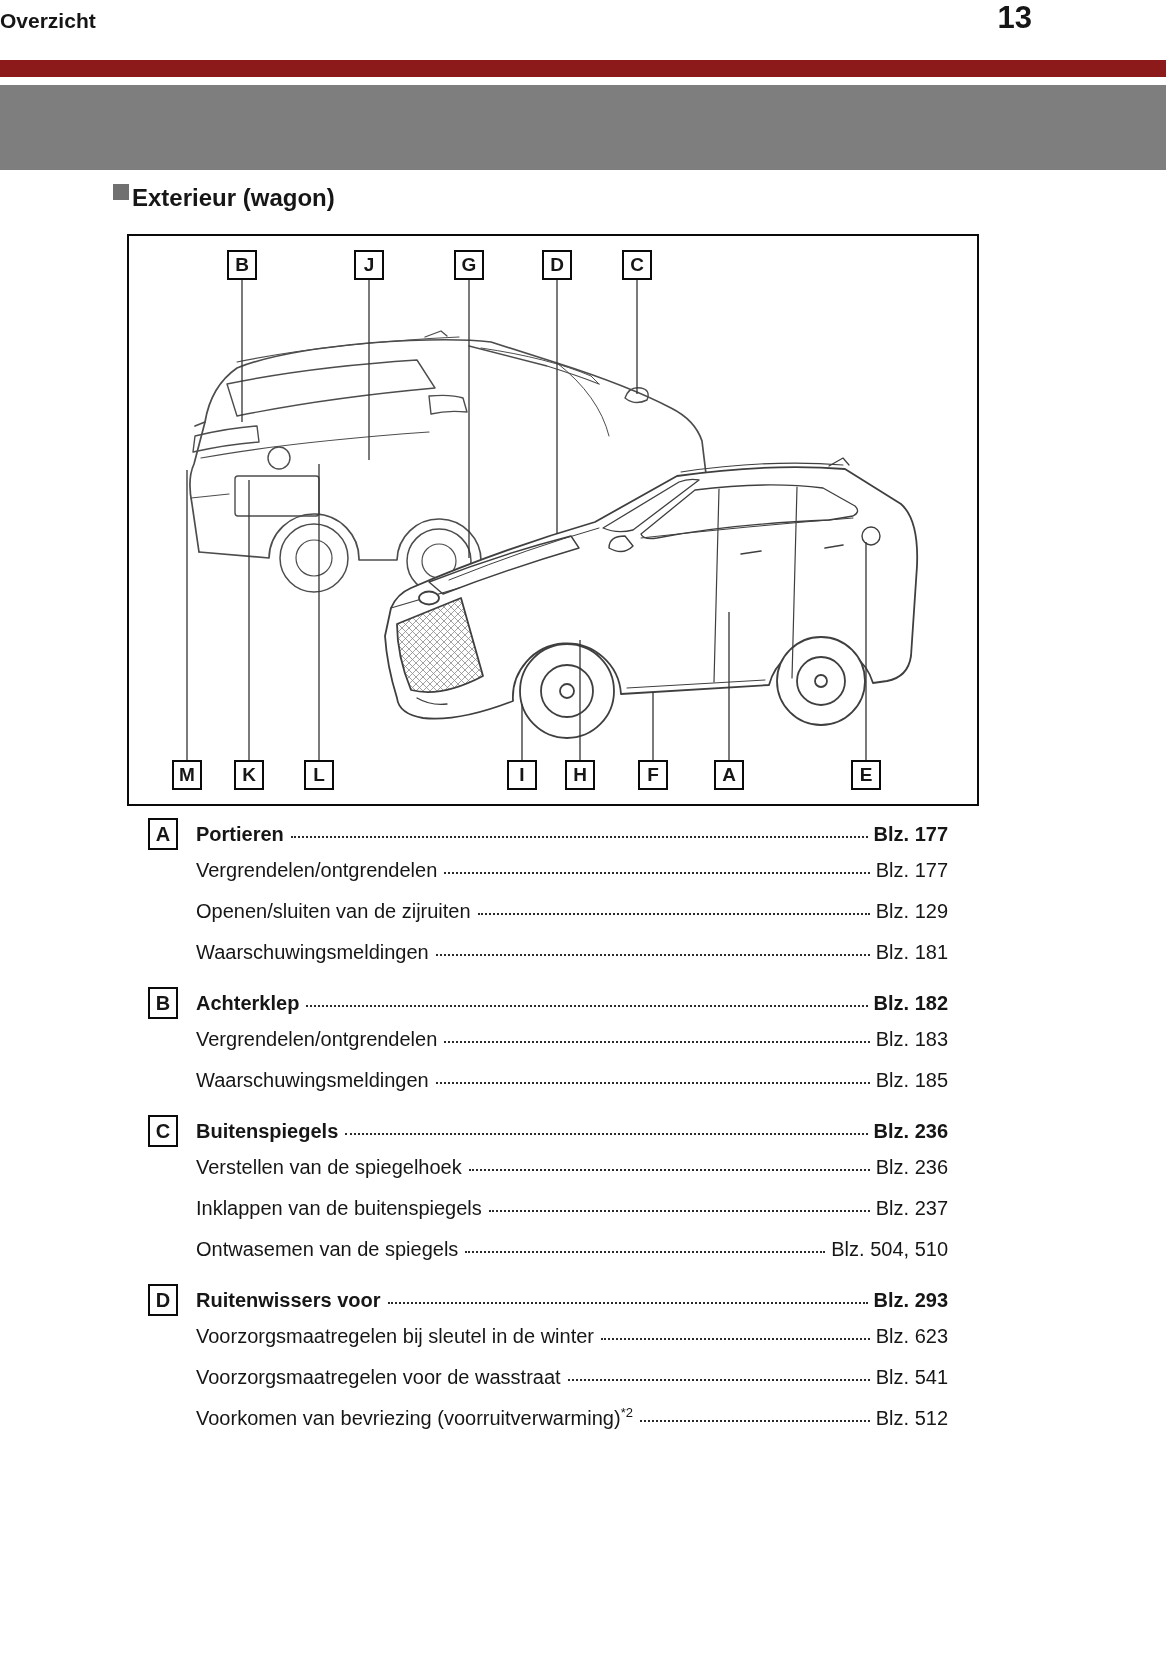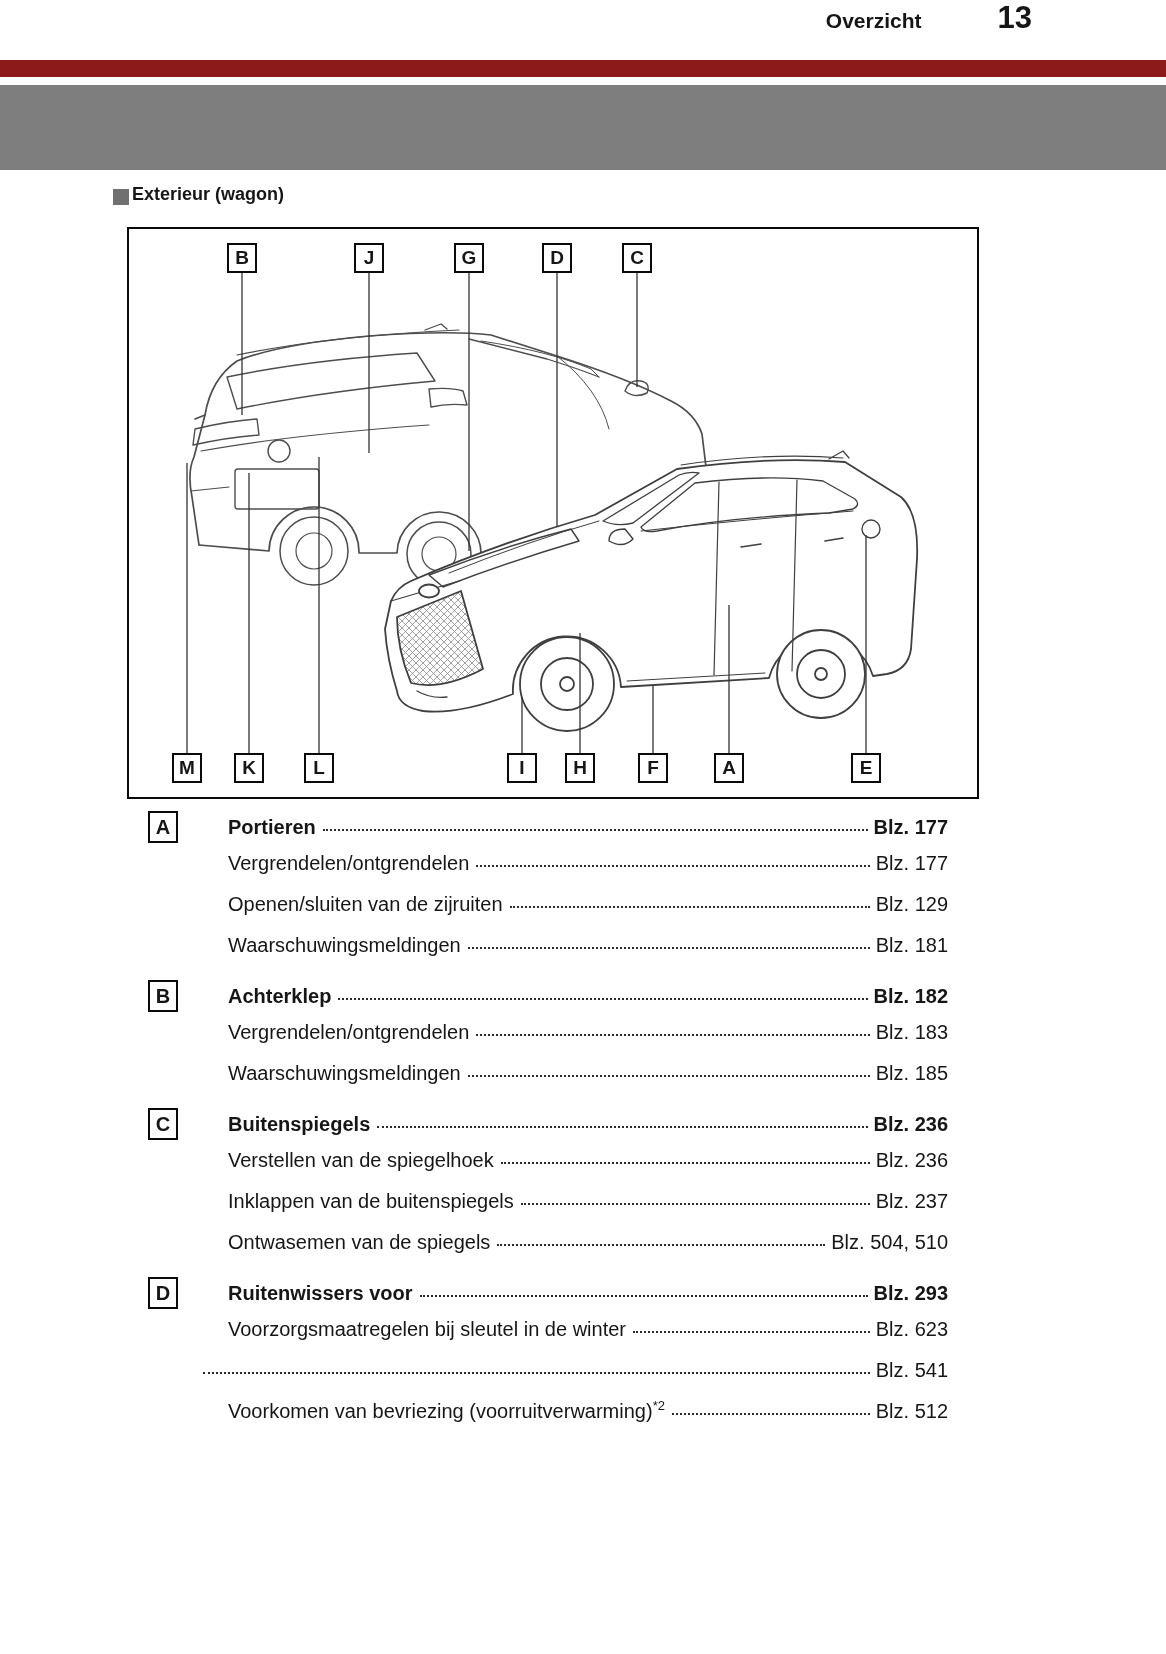--- a/index.html
+++ b/index.html
@@ -2,45 +2,45 @@
 <html style="--chapter-bar: #8d1a1a; --banner: #7e7e7e; --heading-bullet: #707070;"><head>
 <meta charset="utf-8">
 <style>
   :root { --chapter-bar:#8d1a1a; --banner:#7e7e7e; --heading-bullet:#707070; }
   * { margin:0; padding:0; box-sizing:border-box; }
   html,body { width:1166px; height:1654px; }
   body {
     position:relative; overflow:hidden; background:#ffffff; color:#161616;
     font-family:"Liberation Sans","DejaVu Sans",sans-serif;
   }
-  .top-header { height:60px; display:flex; justify-content:flex-end; align-items:baseline; gap:76px; padding:0 134px 8px 0; }
+  .top-header { height:60px; display:flex; justify-content:space-between; align-items:baseline; gap:76px; padding:0 134px 8px 0; }
   .header-section-label { font-size:21px; font-weight:700; }
   .header-page-number { font-size:31px; font-weight:700; }
   .chapter-bar { height:17px; width:100%; background:var(--chapter-bar); }
   .chapter-banner { height:85px; width:100%; background:var(--banner); margin-top:8px; }
   main { padding-left:113px; }
-  .section-heading { margin-top:14px; display:flex; align-items:flex-end; font-size:18px; font-weight:700; }
+  .section-heading { margin-top:14px; display:flex; align-items:flex-start; font-size:24px; font-weight:700; }
   .bullet-square { width:16px; height:16px; background:var(--heading-bullet); margin-right:3px; flex:0 0 auto; }
   .diagram { position:relative; width:852px; height:572px; margin:22px 0 0 14px; border:2px solid #0a0a0a; background:#fff; }
   .diagram svg { position:absolute; left:0; top:0; display:block; }
   .fig-label {
     position:absolute; width:30px; height:30px; border:2px solid #0a0a0a; background:#fff;
     display:flex; align-items:center; justify-content:center; font-size:19px; font-weight:700;
   }
   .toc { margin:12px 0 0 35px; width:800px; font-size:20px; }
   .toc-section { margin-top:5px; }
   .toc-section:first-child { margin-top:0; }
   .toc-row { display:flex; align-items:baseline; height:41px; }
   .toc-head { font-weight:700; }
   .badge {
     flex:0 0 auto; width:30px; height:32px; border:2px solid #0a0a0a; margin-right:18px;
     display:flex; align-items:center; justify-content:center; font-size:20px; font-weight:700;
   }
   .toc-item { padding-left:48px; }
-  .row-label { white-space:nowrap;margin-left:32px; }
+  .row-label { white-space:nowrap; }
   sup.fn { font-size:13px; line-height:0; vertical-align:super; }
   .leader { flex:1 1 auto; min-width:24px; margin:0 6px 0 7px; border-bottom:2.4px dotted #2a2a2a; transform:translateY(-3px); }
   .toc-head .leader { border-bottom-width:2.8px; }
   .page-ref { white-space:nowrap; }
 </style>
 </head>
 <body>
 
 <header>
   <div class="top-header">
@@ -222,20 +222,21 @@
         <span class="row-label">Ruitenwissers voor</span>
         <span class="leader"></span>
         <span class="page-ref">Blz. 293</span>
       </div>
       <div class="toc-row toc-item">
         <span class="row-label">Voorzorgsmaatregelen bij sleutel in de winter</span>
         <span class="leader"></span>
         <span class="page-ref">Blz. 623</span>
       </div>
       <div class="toc-row toc-item">
+        <span class="row-label">Voorzorgsmaatregelen voor de wasstraat</span>
         <span class="leader"></span>
         <span class="page-ref">Blz. 541</span>
       </div>
       <div class="toc-row toc-item">
         <span class="row-label"><span>Voorkomen van bevriezing (voorruitverwarming)</span><sup class="fn">*2</sup></span>
         <span class="leader"></span>
         <span class="page-ref">Blz. 512</span>
       </div>
     </div>
 

